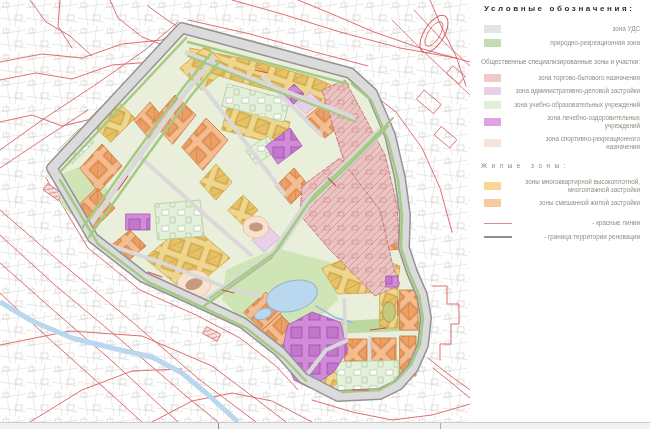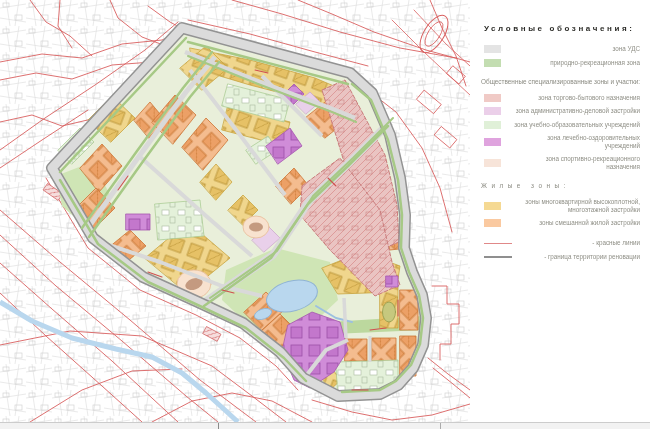--- a/index.html
+++ b/index.html
@@ -1,21 +1,21 @@
 <!DOCTYPE html>
 <html><head>
 <meta charset="utf-8">
 <style>
   html,body{margin:0;padding:0;background:#ffffff;}
   .stage{position:relative;width:650px;height:429px;background:#ffffff;overflow:hidden;
          font-family:"Liberation Sans",sans-serif;}
   #map-wrap{position:absolute;left:0;top:0;width:470px;height:422px;}
   
   .legend{position:absolute;left:470px;top:0;width:180px;height:422px;background:#ffffff;
-          box-sizing:border-box;padding:21px 10px 0 14px;}
+          box-sizing:border-box;padding:1px 10px 0 14px;}
   .legend-title{font-size:8px;font-weight:bold;color:#2e2e2a;letter-spacing:2.6px;margin-top:3px;white-space:nowrap;}
   .legend-section{font-size:6.4px;color:#8b8b82;margin:11px 0 9px -3px;white-space:nowrap;}
   .legend-section.spaced{letter-spacing:4.5px;}
   .lrow{display:flex;align-items:center;justify-content:space-between;margin-bottom:5.5px;min-height:8px;}
   .lrow .swatch{width:17px;height:8px;flex:0 0 auto;}
   .lrow .lline{width:28px;height:0;flex:0 0 auto;}
   .lrow .llabel{font-size:6.3px;color:#8f8f86;text-align:right;line-height:1.25;max-width:128px;}
   .gap-top{margin-top:12px;}
   
   .scrollbar{position:absolute;left:0;top:422px;width:650px;height:7px;background:#f2f2f2;

